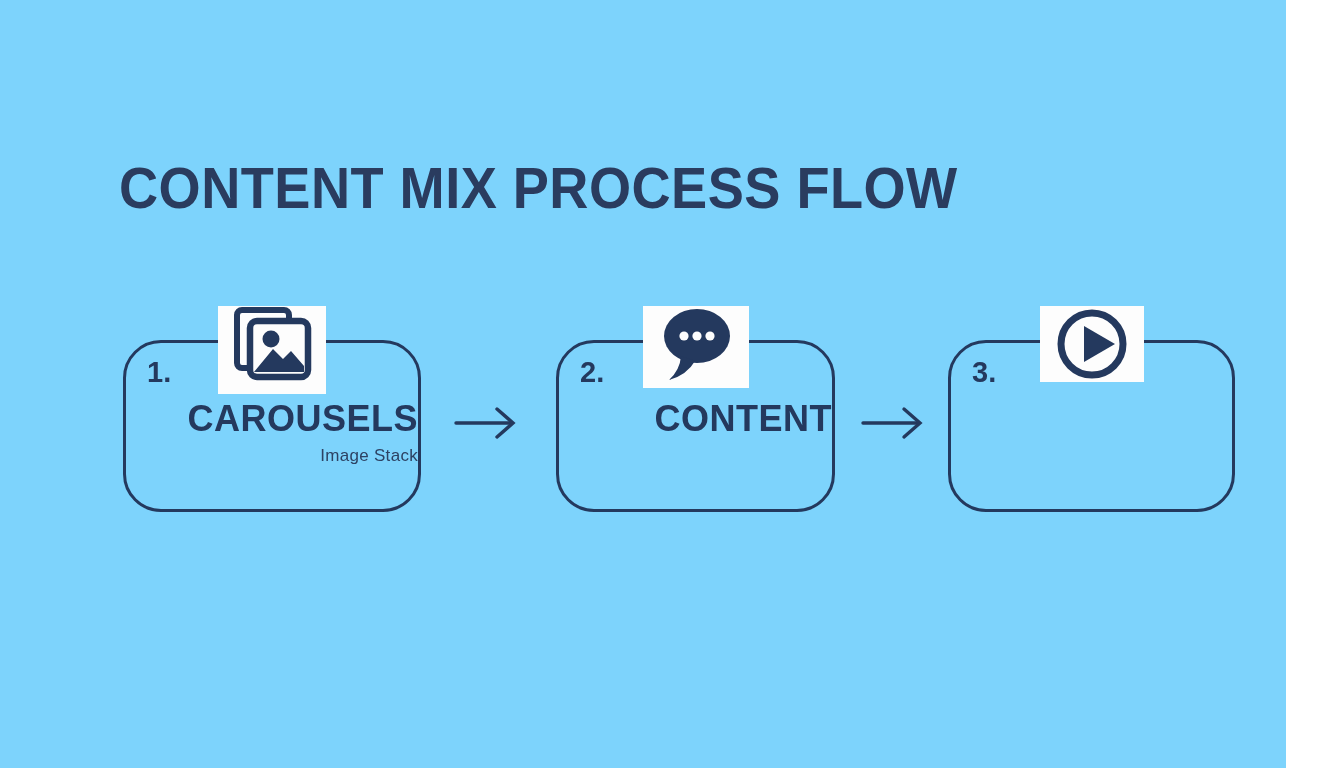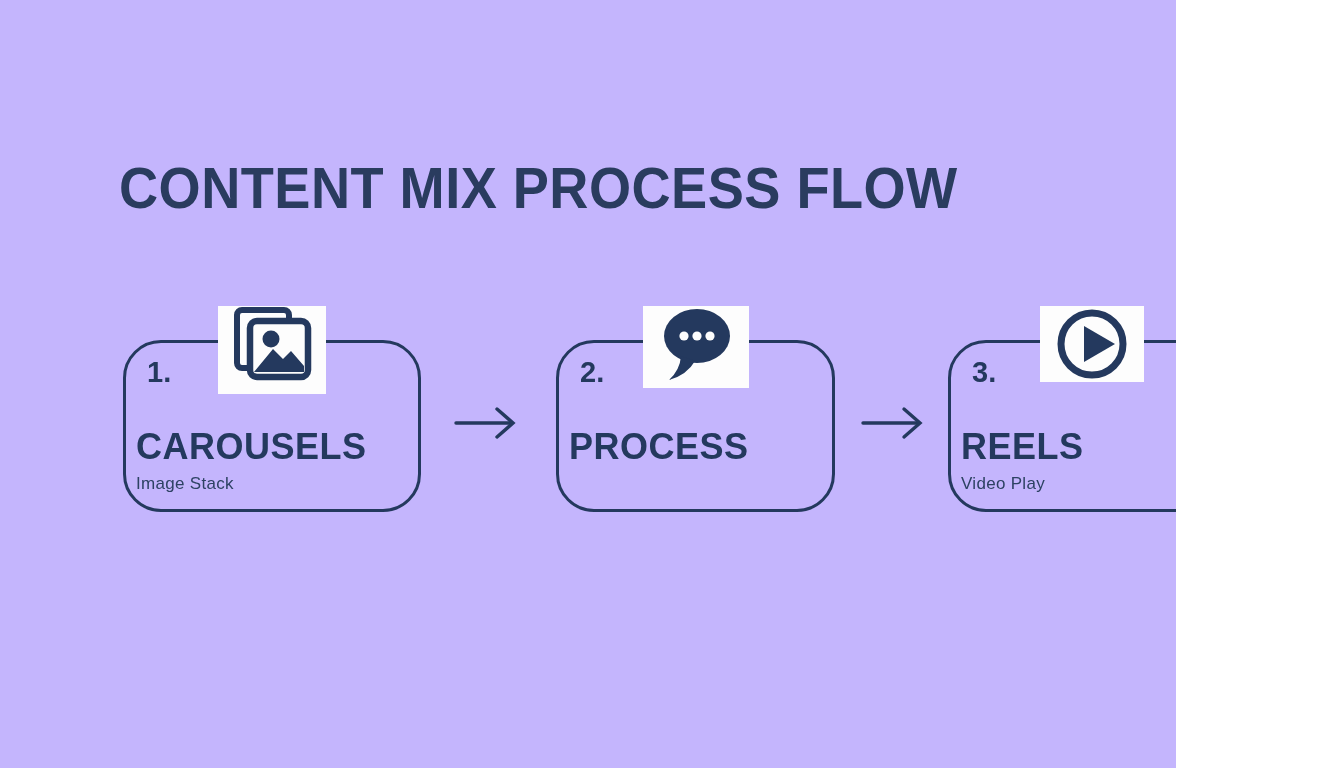--- a/index.html
+++ b/index.html
@@ -1,20 +1,20 @@
 <!DOCTYPE html>
 <html><head>
 <meta charset="utf-8">
 <style>
   html, body { margin: 0; padding: 0; }
   .canvas {
     position: relative;
-    width: 1176px;
+    width: 1286px;
     height: 768px;
-    background: #c4b5fd;
+    background: #7dd3fc;
     overflow: hidden;
     font-family: "Liberation Sans", sans-serif;
     color: #24395e;
     text-decoration: underline;
   }
   .page-title {
     position: absolute;
     left: 119px;
     top: 155px;
     font-size: 57px;
@@ -54,22 +54,21 @@
     left: 21px;
     font-size: 29px;
     font-weight: 800;
     color: #24395e;
   }
   .step-content {
     position: absolute;
     left: 10px;
     right: 0;
     top: 56px;
-    text-align: left;
-    margin-top: 28px;
+    text-align: right;
   }
   .step-label {
     font-size: 36px;
     font-weight: 800;
     letter-spacing: 0.5px;
     color: #24395e;
     line-height: 1.1;
   }
   .step-sublabel {
     margin-top: 7px;
@@ -121,38 +120,34 @@
       <svg width="78" height="82" viewBox="0 0 78 82" xmlns="http://www.w3.org/2000/svg">
         <ellipse cx="40" cy="30" rx="33" ry="27" fill="#24395e"></ellipse>
         <path d="M24 50 Q23 64 12 74 Q30 69 38 55 Z" fill="#24395e"></path>
         <circle cx="27" cy="30" r="4.6" fill="#fdfdfd"></circle>
         <circle cx="40" cy="30" r="4.6" fill="#fdfdfd"></circle>
         <circle cx="53" cy="30" r="4.6" fill="#fdfdfd"></circle>
       </svg>
     </span>
     <span class="step-number">2.</span>
     <div class="step-content">
-      <div class="step-label">PROCESS</div>
+      <div class="step-label">CONTENT</div>
     </div>
   </div>
 
   <span class="connector c2">
     <svg width="70" height="38" viewBox="0 0 70 38" xmlns="http://www.w3.org/2000/svg">
       <line x1="3" y1="19" x2="58" y2="19" stroke="#24395e" stroke-width="3.4" stroke-linecap="round"></line>
       <polyline points="44,5 60,19 44,33" fill="none" stroke="#24395e" stroke-width="3.4" stroke-linecap="round" stroke-linejoin="miter"></polyline>
     </svg>
   </span>
 
   <div class="step-box b3">
     <span class="icon-wrap">
       <svg width="76" height="76" viewBox="0 0 76 76" xmlns="http://www.w3.org/2000/svg">
         <circle cx="38" cy="38" r="31" fill="#fdfdfd" stroke="#24395e" stroke-width="7"></circle>
         <polygon points="30,20 61,38 30,56" fill="#24395e"></polygon>
       </svg>
     </span>
     <span class="step-number">3.</span>
-    <div class="step-content">
-      <div class="step-label">REELS</div>
-      <div class="step-sublabel">Video Play</div>
-    </div>
   </div>
 
 </div>
 
 </body></html>

